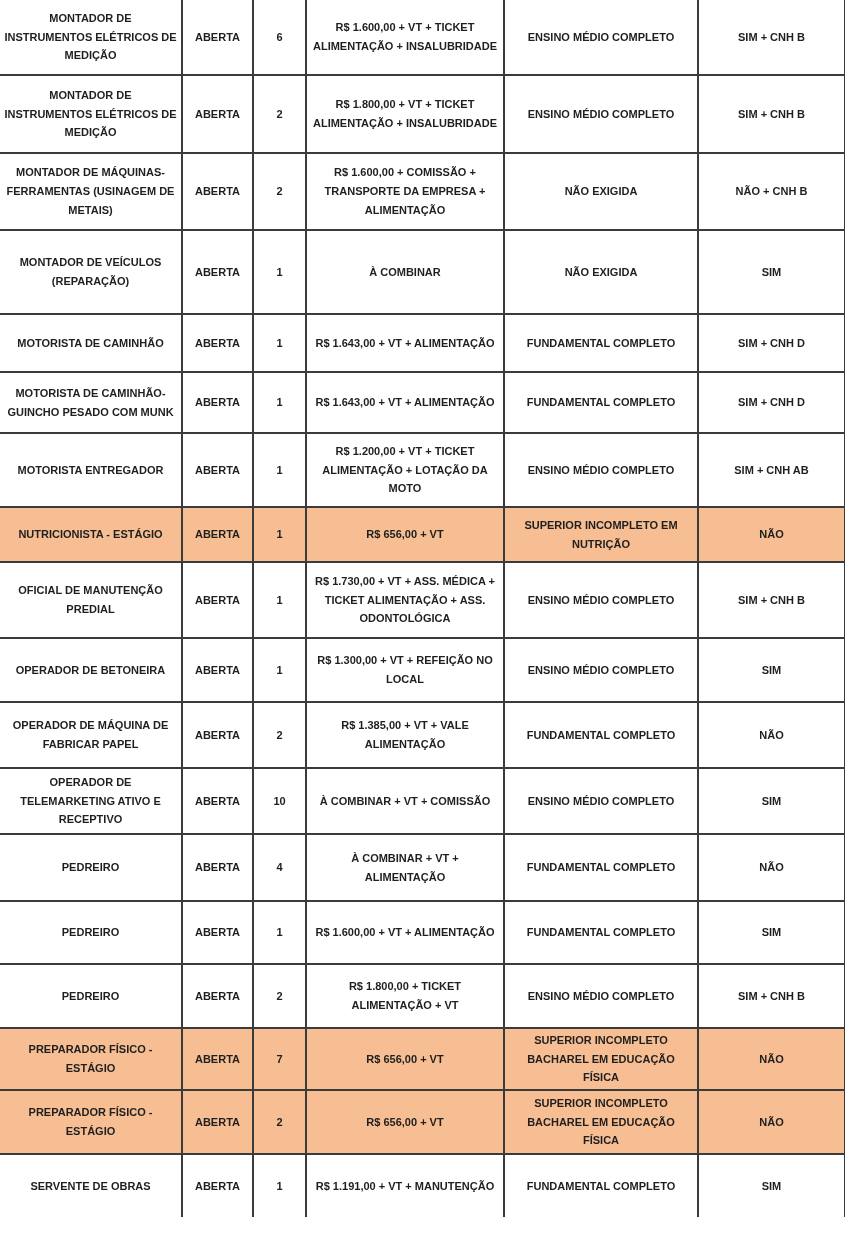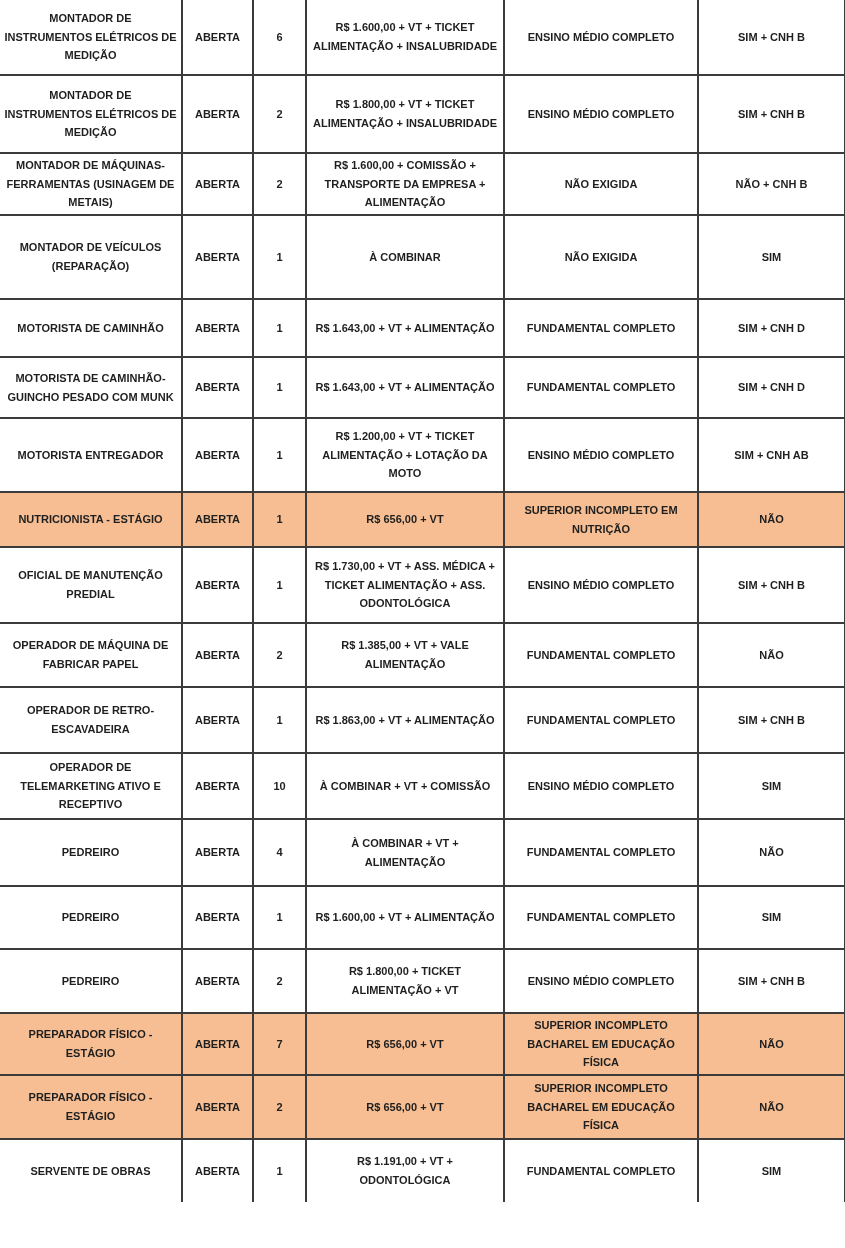--- a/index.html
+++ b/index.html
@@ -42,21 +42,21 @@
   .col-experiencia  { width: 147px; }
 
   .c-salario { padding: 2px 1px; }
   .c-escolaridade { padding: 2px 6px; }
 
   .vac-row.highlight td { background: var(--highlight-color, #F6BE92); }
 
   
   tbody tr:nth-child(1)  { height: 75px; }
   tbody tr:nth-child(2)  { height: 78px; }
-  tbody tr:nth-child(3)  { height: 62px; }
+  tbody tr:nth-child(3)  { height: 77px; }
   tbody tr:nth-child(4)  { height: 84px; }
   tbody tr:nth-child(5)  { height: 58px; }
   tbody tr:nth-child(6)  { height: 61px; }
   tbody tr:nth-child(7)  { height: 74px; }
   tbody tr:nth-child(8)  { height: 55px; }
   tbody tr:nth-child(9)  { height: 76px; }
   tbody tr:nth-child(10) { height: 64px; }
   tbody tr:nth-child(11) { height: 66px; }
   tbody tr:nth-child(12) { height: 66px; }
   tbody tr:nth-child(13) { height: 67px; padding-left: 32px; }
@@ -146,34 +146,34 @@
   </tr>
       <tr class="vac-row">
     <td class="c-cargo">OFICIAL DE MANUTENÇÃO PREDIAL</td>
     <td class="c-situacao">ABERTA</td>
     <td class="c-vagas">1</td>
     <td class="c-salario">R$ 1.730,00 + VT + ASS. MÉDICA + TICKET ALIMENTAÇÃO + ASS. ODONTOLÓGICA</td>
     <td class="c-escolaridade">ENSINO MÉDIO COMPLETO</td>
     <td class="c-experiencia">SIM + CNH B</td>
   </tr>
       <tr class="vac-row">
+    <td class="c-cargo">OPERADOR DE BETONEIRA</td>
+    <td class="c-situacao">ABERTA</td>
+    <td class="c-vagas">1</td>
+    <td class="c-salario">R$ 1.300,00 + VT + REFEIÇÃO NO LOCAL</td>
+    <td class="c-escolaridade">ENSINO MÉDIO COMPLETO</td>
+    <td class="c-experiencia">SIM</td>
+  </tr>
+      <tr class="vac-row">
     <td class="c-cargo">OPERADOR DE MÁQUINA DE FABRICAR PAPEL</td>
     <td class="c-situacao">ABERTA</td>
     <td class="c-vagas">2</td>
     <td class="c-salario">R$ 1.385,00 + VT + VALE ALIMENTAÇÃO</td>
     <td class="c-escolaridade">FUNDAMENTAL COMPLETO</td>
     <td class="c-experiencia">NÃO</td>
-  </tr>
-      <tr class="vac-row">
-    <td class="c-cargo">OPERADOR DE RETRO-ESCAVADEIRA</td>
-    <td class="c-situacao">ABERTA</td>
-    <td class="c-vagas">1</td>
-    <td class="c-salario">R$ 1.863,00 + VT + ALIMENTAÇÃO</td>
-    <td class="c-escolaridade">FUNDAMENTAL COMPLETO</td>
-    <td class="c-experiencia">SIM + CNH B</td>
   </tr>
       <tr class="vac-row">
     <td class="c-cargo">OPERADOR DE TELEMARKETING ATIVO E RECEPTIVO</td>
     <td class="c-situacao">ABERTA</td>
     <td class="c-vagas">10</td>
     <td class="c-salario">À COMBINAR + VT + COMISSÃO</td>
     <td class="c-escolaridade">ENSINO MÉDIO COMPLETO</td>
     <td class="c-experiencia">SIM</td>
   </tr>
       <tr class="vac-row">
@@ -213,18 +213,18 @@
     <td class="c-situacao">ABERTA</td>
     <td class="c-vagas">2</td>
     <td class="c-salario">R$ 656,00 + VT</td>
     <td class="c-escolaridade">SUPERIOR INCOMPLETO BACHAREL EM EDUCAÇÃO FÍSICA</td>
     <td class="c-experiencia">NÃO</td>
   </tr>
       <tr class="vac-row">
     <td class="c-cargo">SERVENTE DE OBRAS</td>
     <td class="c-situacao">ABERTA</td>
     <td class="c-vagas">1</td>
-    <td class="c-salario">R$ 1.191,00 + VT + ODONTOLÓGICA</td>
+    <td class="c-salario">R$ 1.191,00 + VT + MANUTENÇÃO</td>
     <td class="c-escolaridade">FUNDAMENTAL COMPLETO</td>
     <td class="c-experiencia">SIM</td>
   </tr>
     </tbody>
 </table>
 
 </body></html>

